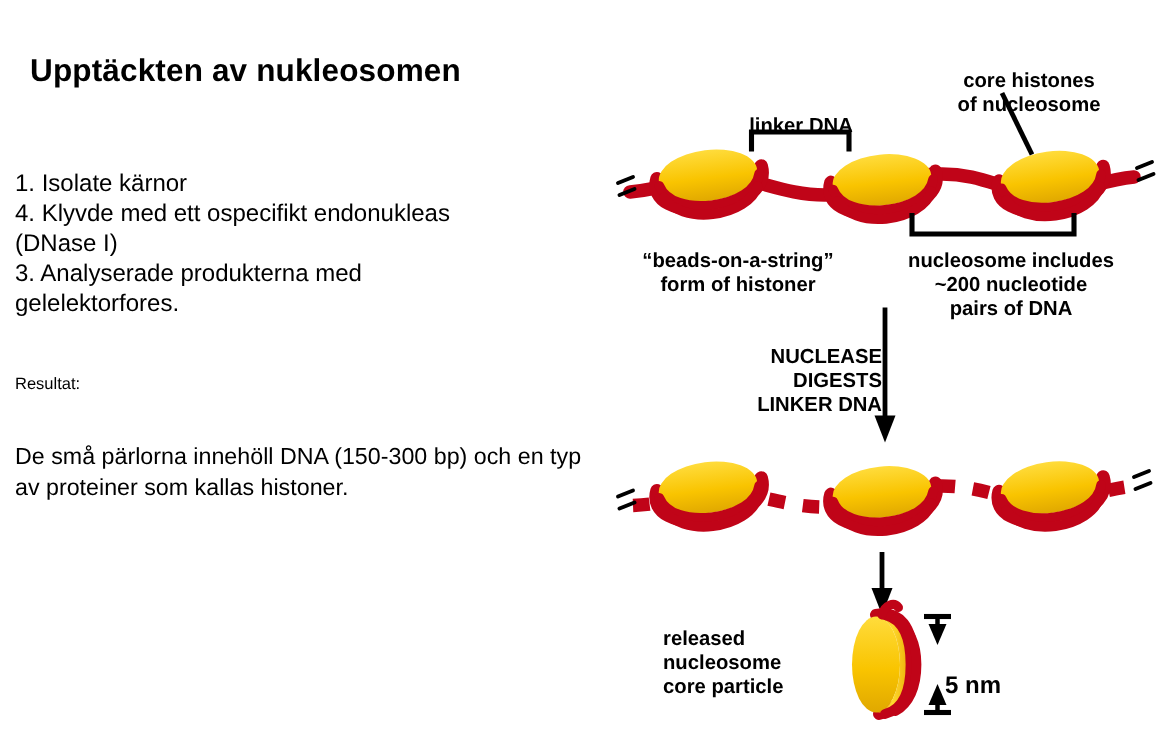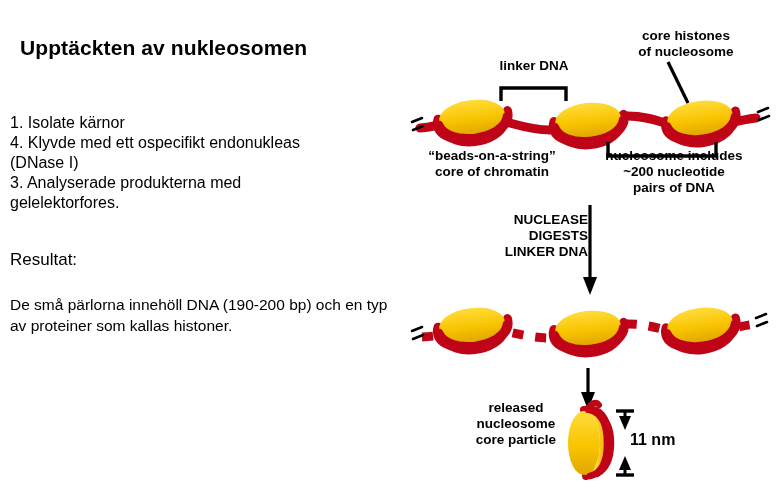--- a/index.html
+++ b/index.html
@@ -34,21 +34,21 @@
     width: 390px;
     font-size: 16px;
     line-height: 20px;
   }
   #procedure-list .step { white-space: pre-wrap; }
 
   #result-heading {
     position: absolute;
     left: 10px;
     top: 250px;
-    font-size: 17px;
+    font-size: 11px;
   }
   #result-text {
     position: absolute;
     left: 10px;
     top: 294px;
     width: 395px;
     font-size: 15.5px;
     line-height: 21px;
   }
 
@@ -60,46 +60,47 @@
     width: 384px;
     height: 494px;
   }
   .fig-label {
     position: absolute;
     font-size: 13.5px;
     font-weight: bold;
     line-height: 16px;
     text-align: center;
     white-space: pre-line;
+    margin-top: 18px;
   }
   #label-linker-dna      { left: 74px;  top: 58px;  width: 120px; }
   #label-core-histones   { left: 196px; top: 28px;  width: 180px; }
   #label-beads-string    { left: -2px;  top: 148px; width: 188px; }
   #label-nucleosome-incl { left: 176px; top: 148px; width: 196px; }
   #label-nuclease-digest { left:  78px; top: 212px; width: 110px; text-align: right; }
-  #label-released-core   { left:  42px; top: 400px; width: 148px; text-align: center; }
+  #label-released-core   { left:  42px; top: 400px; width: 148px; text-align: left; }
   #label-11nm            { left: 230px; top: 432px; width: 70px;  text-align: left; font-size: 16px;}
 
   svg { position: absolute; left: 0; top: 0; }
 </style>
 </head>
 <body>
 
 <div id="slide-title">Upptäckten av nukleosomen</div>
 
 <div id="procedure-list">
   <div class="step">1. Isolate kärnor</div>
   <div class="step">4. Klyvde med ett ospecifikt endonukleas
 (DNase I)</div>
   <div class="step">3. Analyserade produkterna med
 gelelektorfores.</div>
 </div>
 
 <div id="result-heading">Resultat:</div>
-<div id="result-text">De små pärlorna innehöll DNA (190-200 bp)
+<div id="result-text">De små pärlorna innehöll DNA (150-300 bp)
 och en typ av proteiner som kallas histoner.</div>
 
 <div id="figure">
 
   <svg width="384" height="494" viewBox="0 0 384 494">
     <defs>
       <linearGradient id="goldTop" x1="0" y1="0" x2="0" y2="1">
         <stop offset="0%" stop-color="#FFDC3C"></stop>
         <stop offset="55%" stop-color="#F9C400"></stop>
         <stop offset="100%" stop-color="#E0A800"></stop>
@@ -201,24 +202,24 @@
       <line x1="216" y1="475" x2="234" y2="475" stroke-width="3.4"></line>
       <line x1="225" y1="474" x2="225" y2="464" stroke-width="3"></line>
       <polygon points="225,456 219,470 231,470" fill="#000000" stroke="none"></polygon>
     </g>
   </svg>
 
   <div class="fig-label" id="label-linker-dna">linker DNA</div>
   <div class="fig-label" id="label-core-histones">core histones
 of nucleosome</div>
   <div class="fig-label" id="label-beads-string">“beads-on-a-string”
-core of chromatin</div>
+form of histoner</div>
   <div class="fig-label" id="label-nucleosome-incl">nucleosome includes
 ~200 nucleotide
 pairs of DNA</div>
   <div class="fig-label" id="label-nuclease-digest">NUCLEASE
 DIGESTS
 LINKER DNA</div>
   <div class="fig-label" id="label-released-core">released
 nucleosome
 core particle</div>
-  <div class="fig-label" id="label-11nm">11 nm</div>
+  <div class="fig-label" id="label-11nm">5 nm</div>
 </div>
 
 </body></html>

